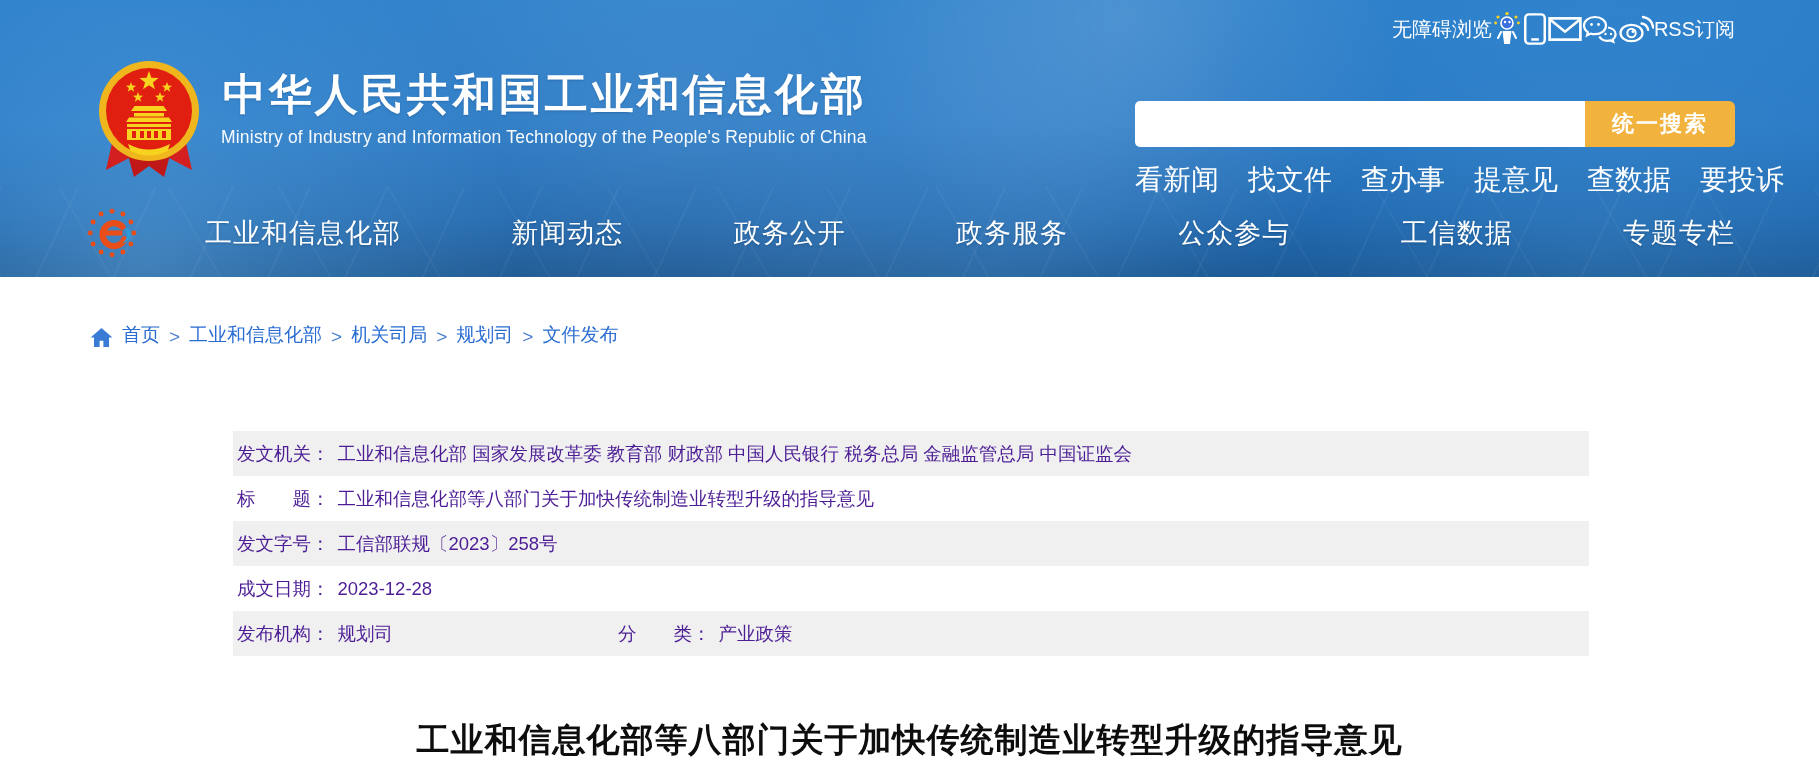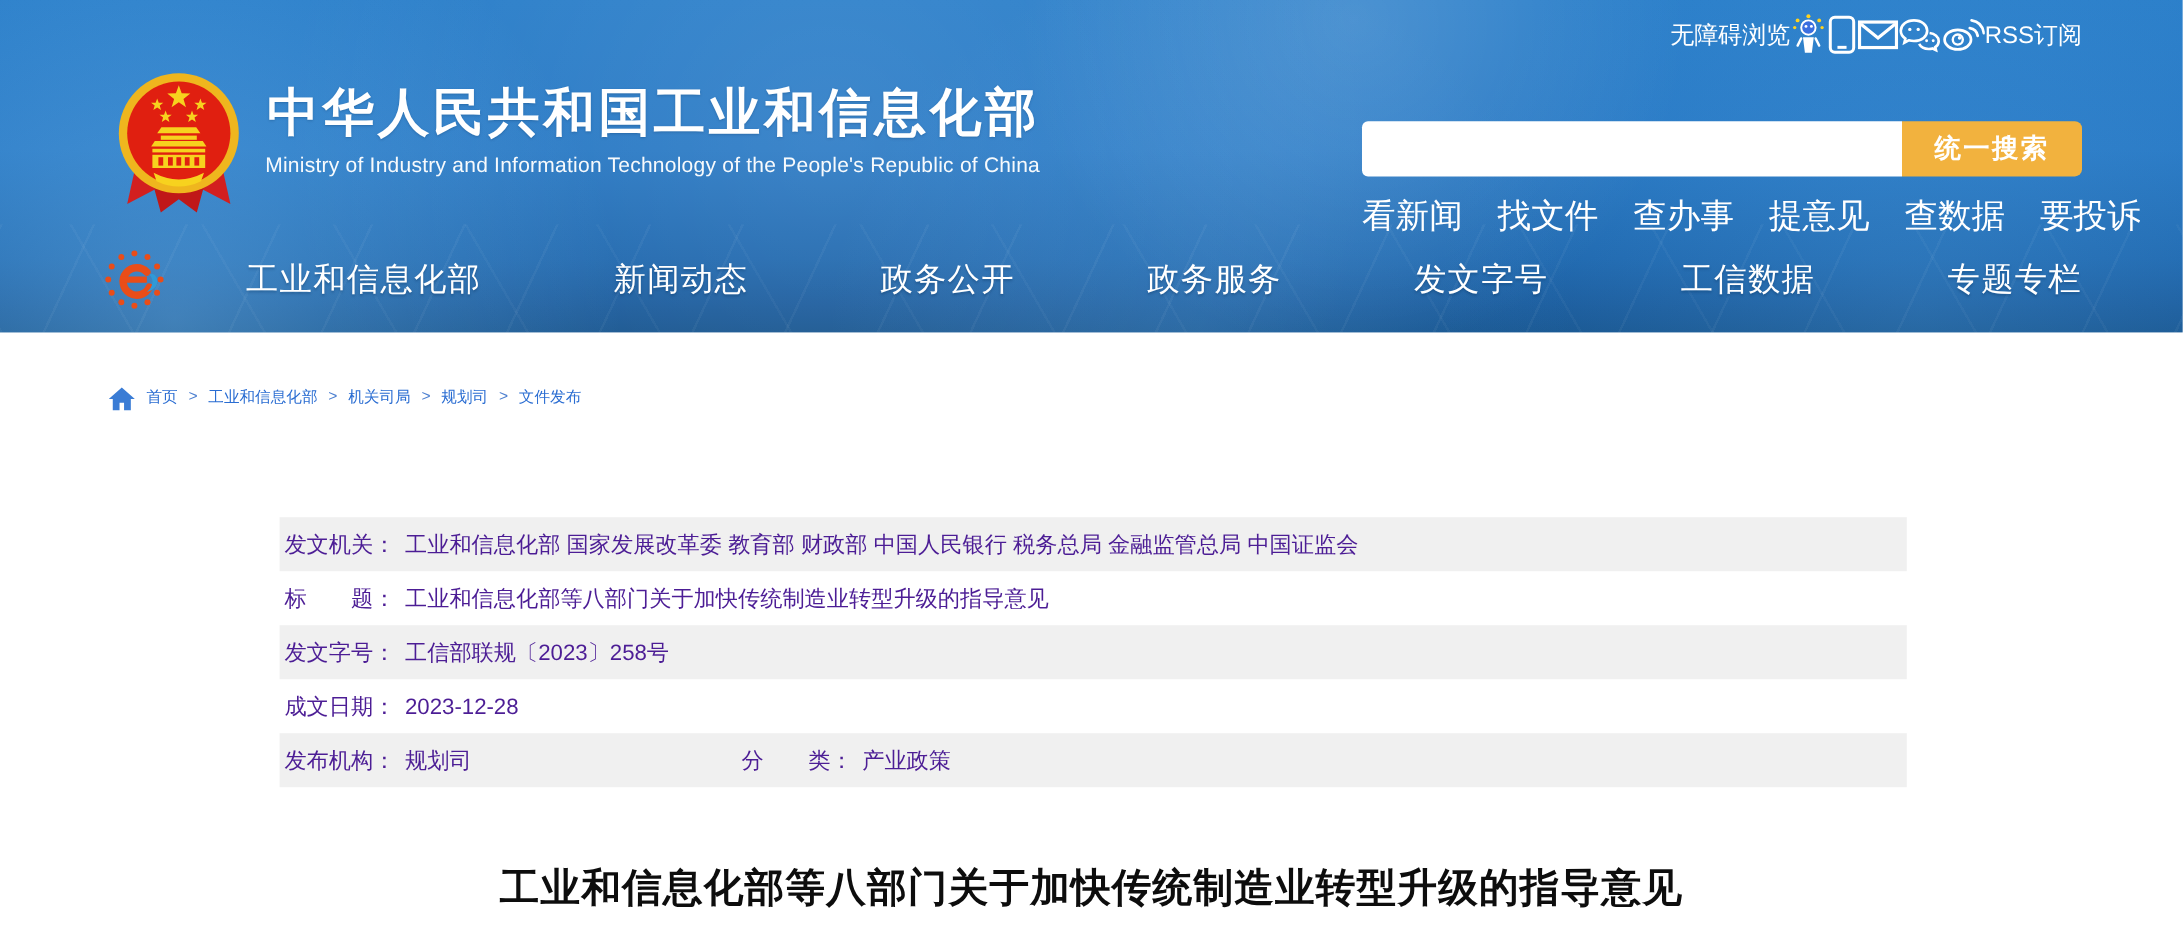--- a/index.html
+++ b/index.html
@@ -49,22 +49,22 @@
   .quick-links a { color:#fff; text-decoration:none; cursor:pointer; white-space:nowrap; }
 
   .nav-row { position:absolute; left:85px; top:197px; width:1650px; height:72px;
     display:flex; align-items:center; z-index:3; }
   .nav-logo { width:54px; height:54px; display:inline-flex; cursor:pointer; }
   .nav-links { flex:1; margin-left:66px; display:flex; justify-content:space-between; align-items:center; }
   .nav-links a { color:#fff; text-decoration:none; font-size:27px; letter-spacing:1px;
     cursor:pointer; white-space:nowrap; text-shadow:0 1px 2px rgba(0,40,80,.3); }
 
   
-  .breadcrumb { position:absolute; left:90px; top:322px; display:flex; align-items:flex-start;
-    gap:9px; font-size:13px; color:#2a6dd2; z-index:1; }
+  .breadcrumb { position:absolute; left:90px; top:322px; display:flex; align-items:flex-end;
+    gap:9px; font-size:19px; color:#2a6dd2; z-index:1; }
   .breadcrumb a { color:#2a6dd2; text-decoration:none; cursor:pointer; }
   .breadcrumb .sep { color:#4c7fd0; }
   .bc-home { display:inline-flex; align-items:center; cursor:pointer; }
 
   .meta-table { position:absolute; left:233px; top:431px; width:1356px; }
   .meta-row { position:relative; height:45px; line-height:45px; font-size:18.5px;
     color:#4c1d95; white-space:nowrap; padding-left:4px; }
   .meta-row:nth-child(odd) { background:#f0f0f0; }
   .meta-cell2 { position:absolute; left:385px; top:0; }
   .meta-value { margin-left:8px; }
@@ -200,21 +200,21 @@
           <path d="M36 20 a11 11 0 1 0 2 12" fill="none" stroke="#e94d19" stroke-width="6" stroke-linecap="round"></path>
           <path d="M15 26 h21" stroke="#e94d19" stroke-width="5"></path>
           <path d="M38 22 q6 7 -2 14 q10 -3 8 -11 q-2 -5 -6 -3 Z" fill="#2e9ad8"></path>
         </svg>
       </span>
       <div class="nav-links">
         <a>工业和信息化部</a>
         <a>新闻动态</a>
         <a>政务公开</a>
         <a>政务服务</a>
-        <a>发文字号</a>
+        <a>公众参与</a>
         <a>工信数据</a>
         <a>专题专栏</a>
       </div>
     </nav>
 
   </header>
 
   <main>
 
     <div class="breadcrumb">

